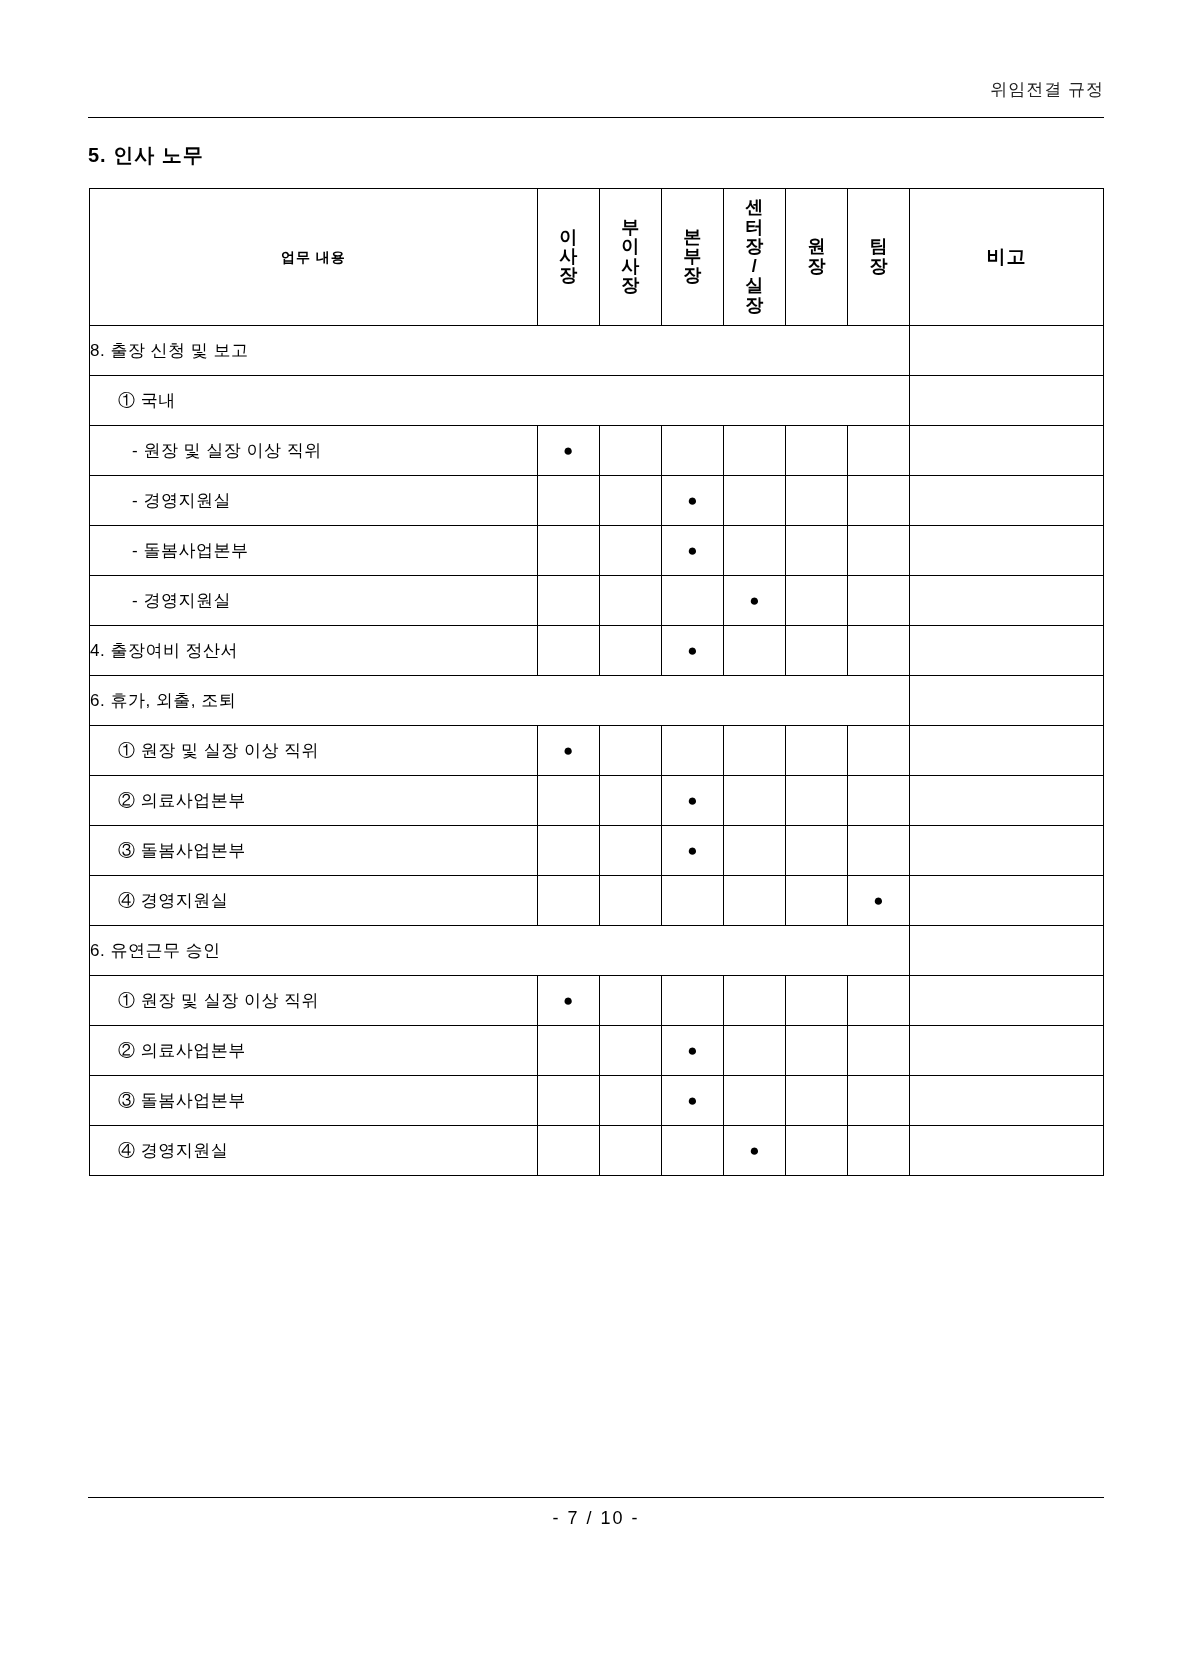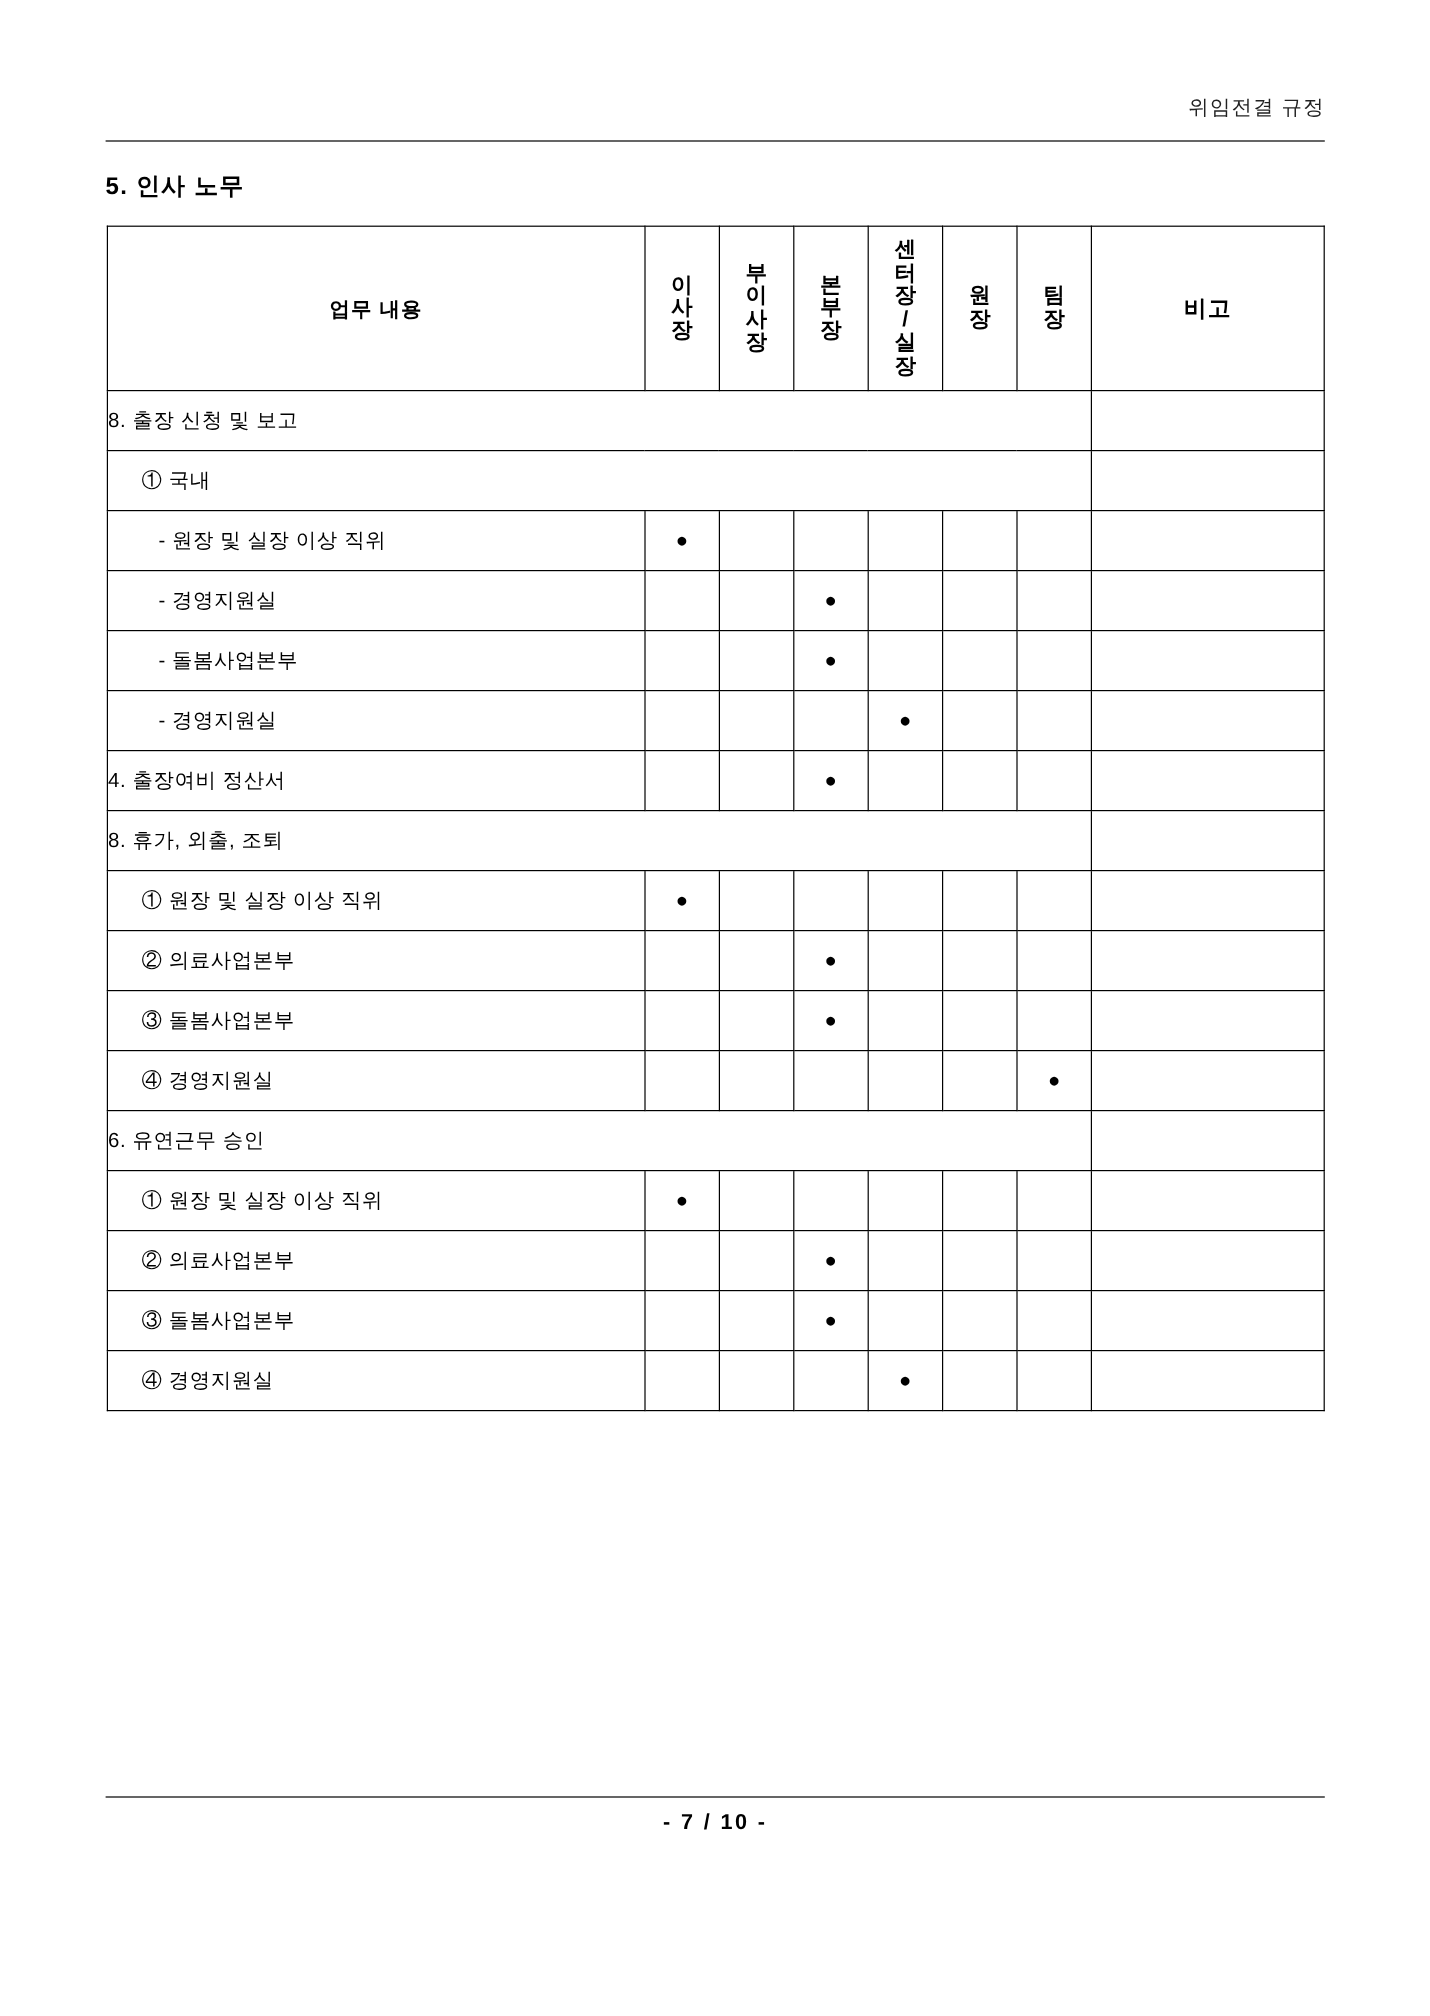--- a/index.html
+++ b/index.html
@@ -76,21 +76,21 @@
   col.c-p5     { width: 56px; }
   col.c-p6     { width: 56px; }
   col.c-note   { width: 175px; }
 
   .head-row td {
     height: 136px;
     text-align: center;
     font-weight: bold;
   }
   .head-desc {
-    font-size: 17px;
+    font-size: 14px;
     letter-spacing: 1px;
     text-align: center;
   }
   .vert {
     font-size: 18px;
     font-weight: bold;
     line-height: 1.08;
     letter-spacing: 0px;
     display: inline-block;
     white-space: pre-line;
@@ -123,21 +123,21 @@
     height: 1px;
     background: #000;
   }
   .footer {
     position: absolute;
     top: 1508px;
     left: 88px;
     width: 1016px;
     text-align: center;
     font-size: 18px;
-    font-weight: bold;
+    font-weight: normal;
     letter-spacing: 2px;
   }
 </style>
 </head>
 <body>
 
 <div class="page">
 
   <div class="header">
     <span>위임전결 규정</span>
@@ -235,21 +235,21 @@
             <td class="desc">4. 출장여비 정산서</td>
             <td class="mark"></td>
             <td class="mark"></td>
             <td class="mark">●</td>
             <td class="mark"></td>
             <td class="mark"></td>
             <td class="mark"></td>
             <td class="mark"></td>
           </tr>
           <tr class="row">
-            <td class="desc" colspan="7">8. 휴가, 외출, 조퇴</td>
+            <td class="desc" colspan="7">6. 휴가, 외출, 조퇴</td>
             <td class="mark"></td>
           </tr>
           <tr class="row">
             <td class="desc indent1">① 원장 및 실장 이상 직위</td>
             <td class="mark">●</td>
             <td class="mark"></td>
             <td class="mark"></td>
             <td class="mark"></td>
             <td class="mark"></td>
             <td class="mark"></td>

